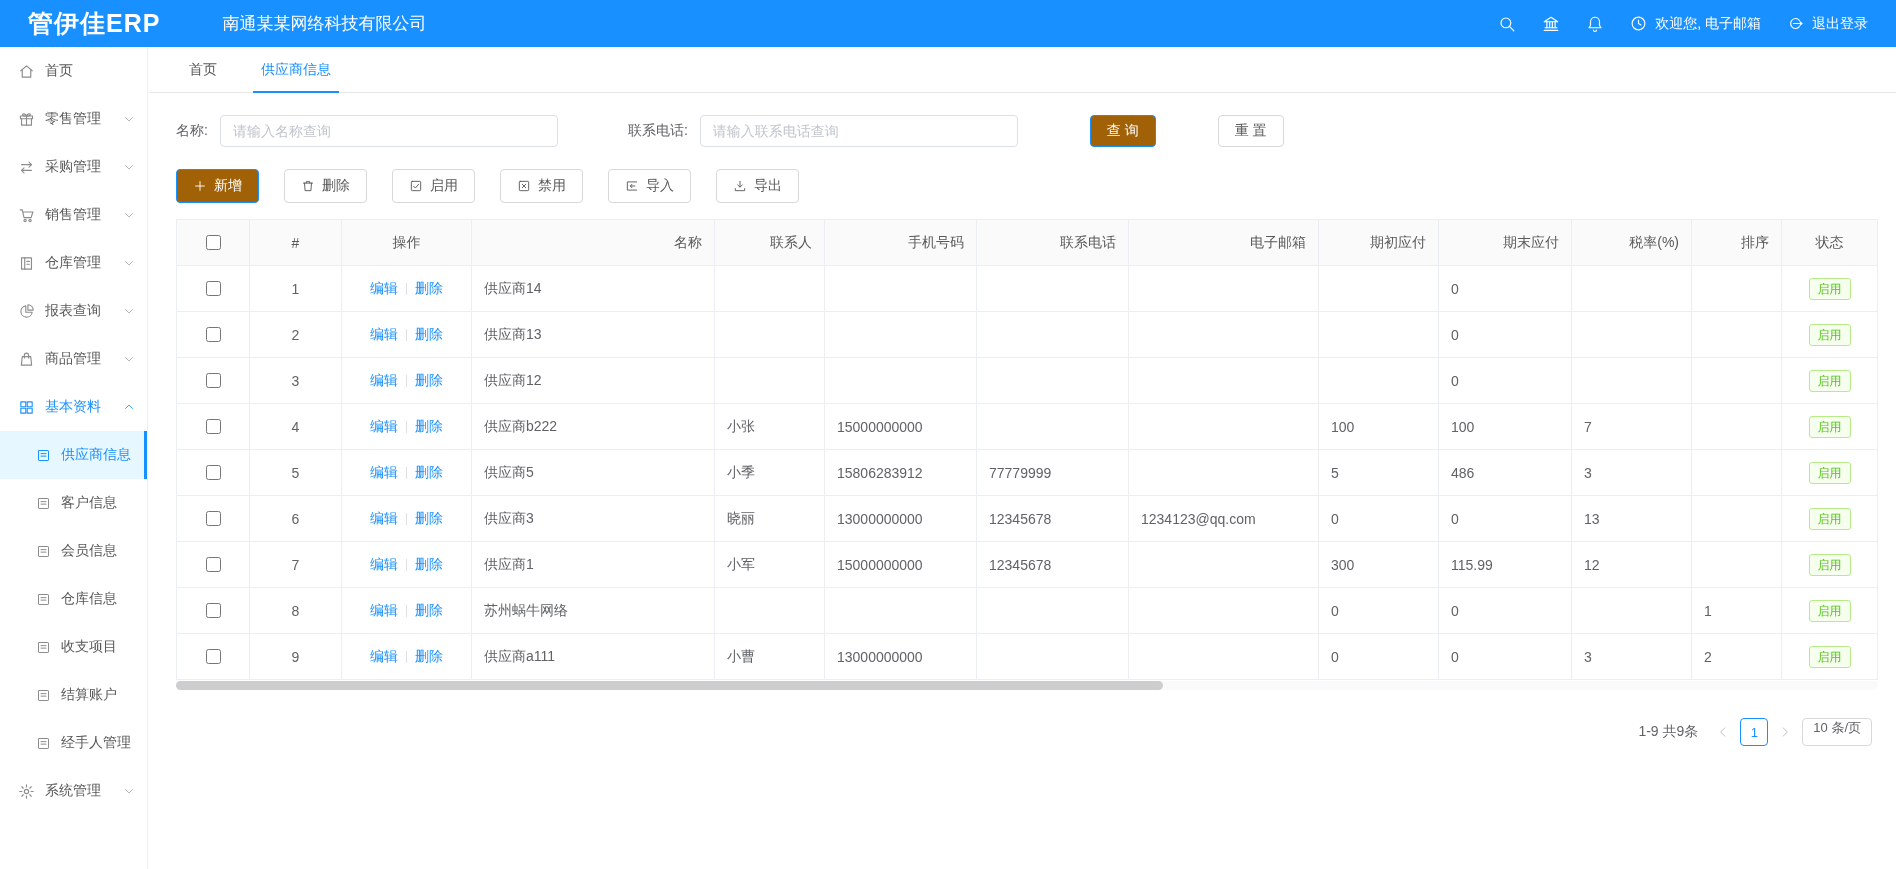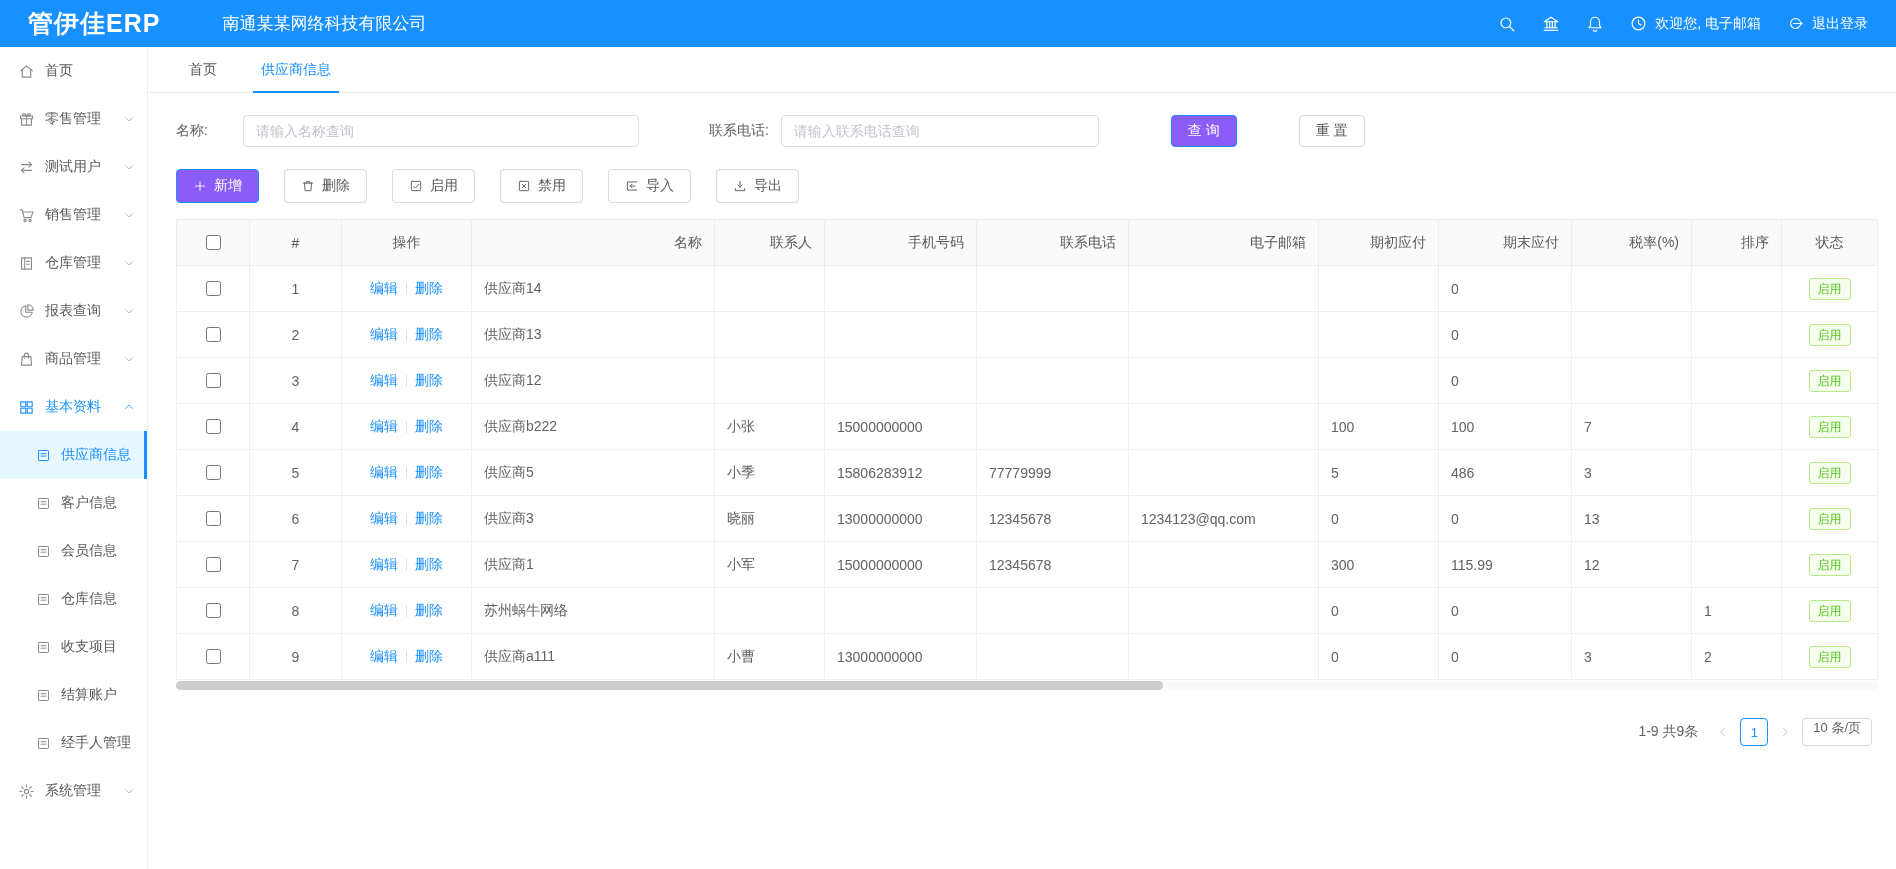--- a/index.html
+++ b/index.html
@@ -43,25 +43,25 @@
   .content { padding:0 18px 0 27px; }
 
   
   .filter { display:flex; align-items:center; margin-top:22px;gap:48px; }
   .f-label { margin:0 12px 0 0; color:#606266; white-space:nowrap; }
   .f-group { display:flex; align-items:center; }
   .f-group + .f-group { margin-left:22px; }
   input.f-input { height:32px; border:1px solid #dcdfe6; border-radius:4px; padding:0 12px; font-size:14px;
                   color:#606266; outline:none; font-family:inherit; }
   input.f-input::placeholder { color:#c0c4cc; }
-  .w1 { width:396px;margin-left:23px; } .w2 { width:318px; }
+  .w1 { width:338px; } .w2 { width:318px; }
   .btn { height:32px; padding:0 16px; border-radius:4px; border:1px solid #d9d9d9; background:#fff; color:#595959;
          font-size:14px; font-family:inherit; display:inline-flex; align-items:center; gap:7px; cursor:pointer; white-space:nowrap; }
   .btn svg { width:14px; height:14px; }
-  .btn-primary { background:#8b5cf6; border-color:#1890ff; color:#fff; }
+  .btn-primary { background:#a16207; border-color:#1890ff; color:#fff; }
   .f-search { margin-left:24px; } .f-reset { margin-left:14px; }
 
   
   .toolbar { display:flex; margin-top:22px; gap:25px; }
   .toolbar .btn { height:34px; }
 
   
   .table-wrap { margin-top:16px; position:relative; }
   table { width:100%; border-collapse:collapse; table-layout:fixed; }
   th, td { border:1px solid #ebeef5; height:46px; padding:0 12px; overflow:hidden; white-space:nowrap; }
@@ -150,21 +150,21 @@
         <polyline points="5 9 12 16 19 9"></polyline>
       </svg>
   </div>
   <div class="side-item">
     <svg class="mi ic" viewBox="0 0 24 24">
         <line x1="5" y1="8" x2="19" y2="8"></line>
         <polyline points="15.5 4.5 19 8 15.5 11.5"></polyline>
         <line x1="19" y1="16" x2="5" y2="16"></line>
         <polyline points="8.5 12.5 5 16 8.5 19.5"></polyline>
       </svg>
-    <span>测试用户</span>
+    <span>采购管理</span>
     <svg class="chev ic" viewBox="0 0 24 24">
         <polyline points="5 9 12 16 19 9"></polyline>
       </svg>
   </div>
   <div class="side-item">
     <svg class="mi ic" viewBox="0 0 24 24">
         <path d="M3 4h3l2.5 11h10L21 7H7"></path>
         <circle cx="10" cy="19" r="1.6"></circle>
         <circle cx="17" cy="19" r="1.6"></circle>
       </svg>

